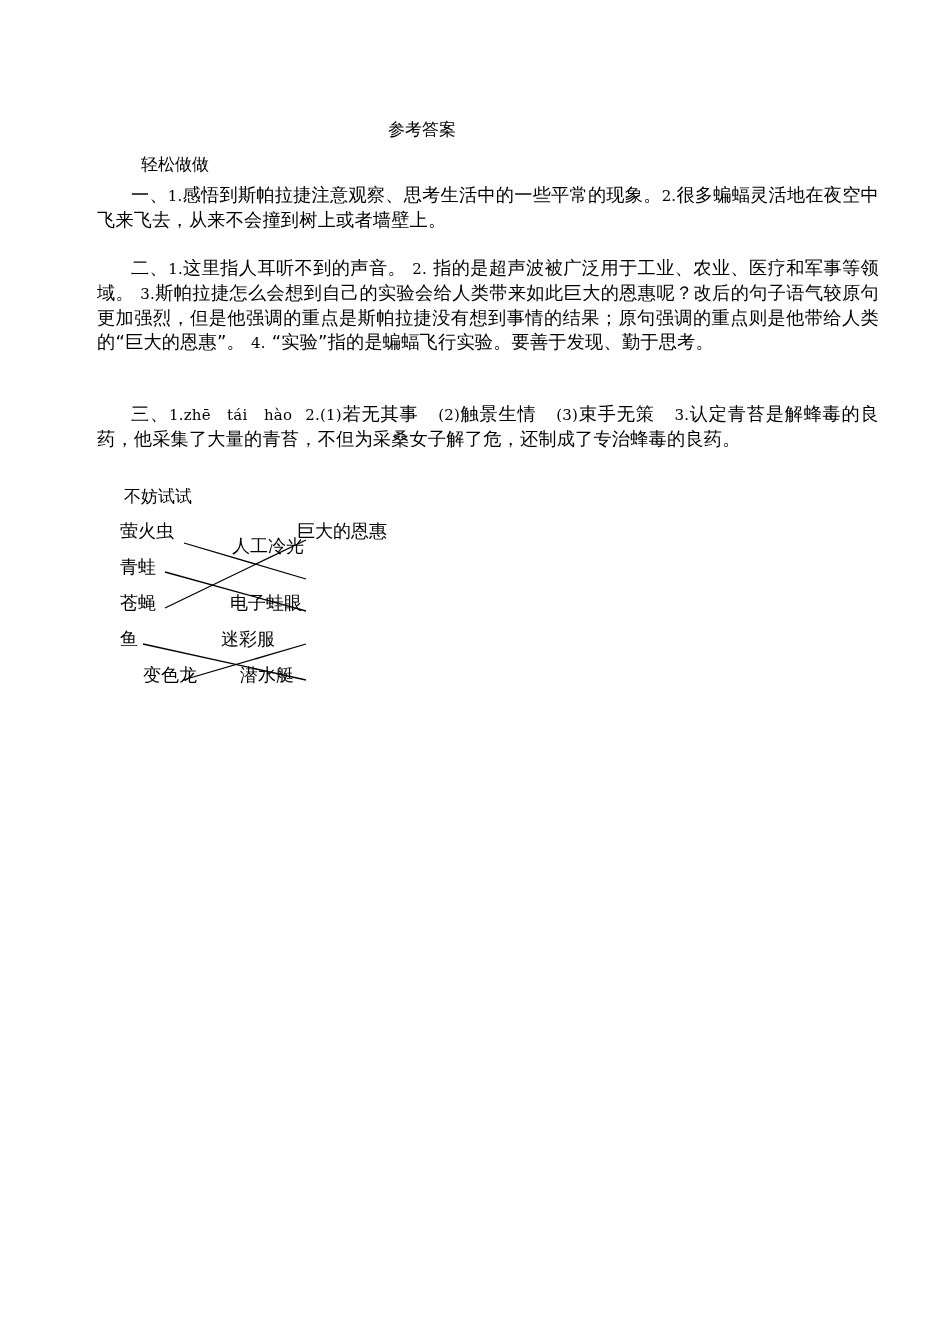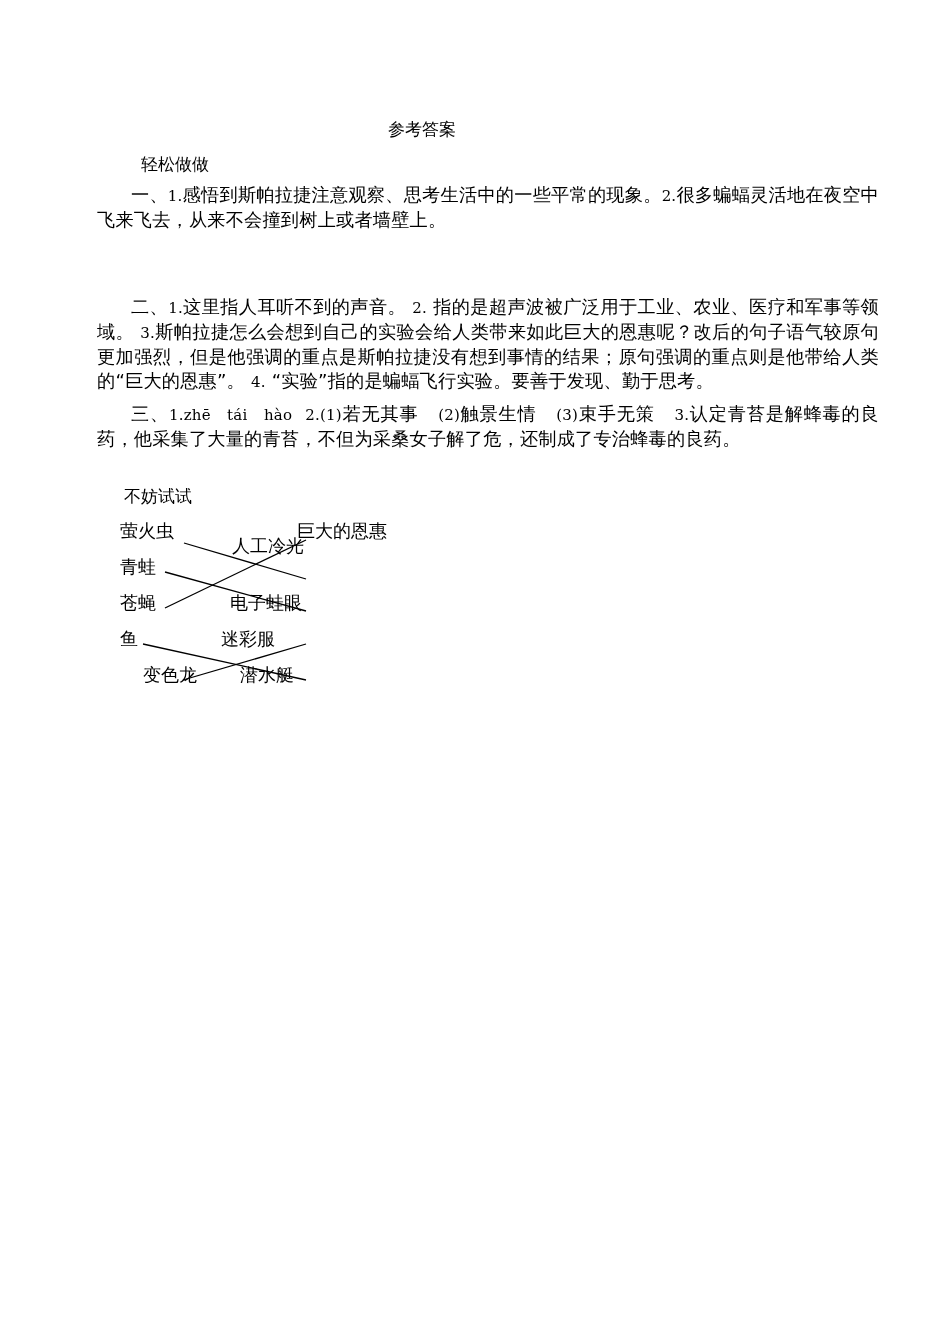--- a/index.html
+++ b/index.html
@@ -18,21 +18,21 @@
 <body>
 
 <div class="page">
 
   <div class="title">参考答案</div>
 
   <div class="heading" style="top:153px;margin-left:17px;">轻松做做</div>
 
   <div class="para" style="top:183px;"><span>一、</span><span class="num">1.</span><span>感悟到斯帕拉捷注意观察、思考生活中的一些平常的现象。</span><span class="num">2.</span><span>很多蝙蝠灵活地在夜空中飞来飞去，从来不会撞到树上或者墙壁上。</span></div>
 
-  <div class="para" style="top:256px;margin-top:39px;"><span>二、</span><span class="num">1.</span><span>这里指人耳听不到的声音。</span> <span class="num">2.</span> <span>指的是超声波被广泛用于工业、农业、医疗和军事等领域。</span> <span class="num">3.</span><span>斯帕拉捷怎么会想到自己的实验会给人类带来如此巨大的恩惠呢？改后的句子语气较原句更加强烈，但是他强调的重点是斯帕拉捷没有想到事情的结果；原句强调的重点则是他带给人类的“巨大的恩惠”。</span> <span class="num">4.</span> <span>“实验”指的是蝙蝠飞行实验。要善于发现、勤于思考。</span></div>
+  <div class="para" style="top:256px;"><span>二、</span><span class="num">1.</span><span>这里指人耳听不到的声音。</span> <span class="num">2.</span> <span>指的是超声波被广泛用于工业、农业、医疗和军事等领域。</span> <span class="num">3.</span><span>斯帕拉捷怎么会想到自己的实验会给人类带来如此巨大的恩惠呢？改后的句子语气较原句更加强烈，但是他强调的重点是斯帕拉捷没有想到事情的结果；原句强调的重点则是他带给人类的“巨大的恩惠”。</span> <span class="num">4.</span> <span>“实验”指的是蝙蝠飞行实验。要善于发现、勤于思考。</span></div>
 
   <div class="para" style="top:402px;"><span>三、</span><span class="num">1.</span><span class="num">zhē　tái　hào</span>&nbsp;&nbsp;<span class="num">2.</span><span class="num">(1)</span><span>若无其事</span>&nbsp;&nbsp;&nbsp;<span class="num">(2)</span><span>触景生情</span>&nbsp;&nbsp;&nbsp;<span class="num">(3)</span><span>束手无策</span>&nbsp;&nbsp;&nbsp;<span class="num">3.</span><span>认定青苔是解蜂毒的良药，他采集了大量的青苔，不但为采桑女子解了危，还制成了专治蜂毒的良药。</span></div>
 
   <div class="heading" style="top:485px;">不妨试试</div>
 
   <div class="match-label" style="left:120px; top:519px;">萤火虫</div>
   <div class="match-label" style="left:120px; top:555px;font-family:Liberation Serif, serif;">青蛙</div>
   <div class="match-label" style="left:120px; top:591px;">苍蝇</div>
   <div class="match-label" style="left:120px; top:627px;">鱼</div>
   <div class="match-label" style="left:120px; top:663px;margin-left:23px;">变色龙</div>

